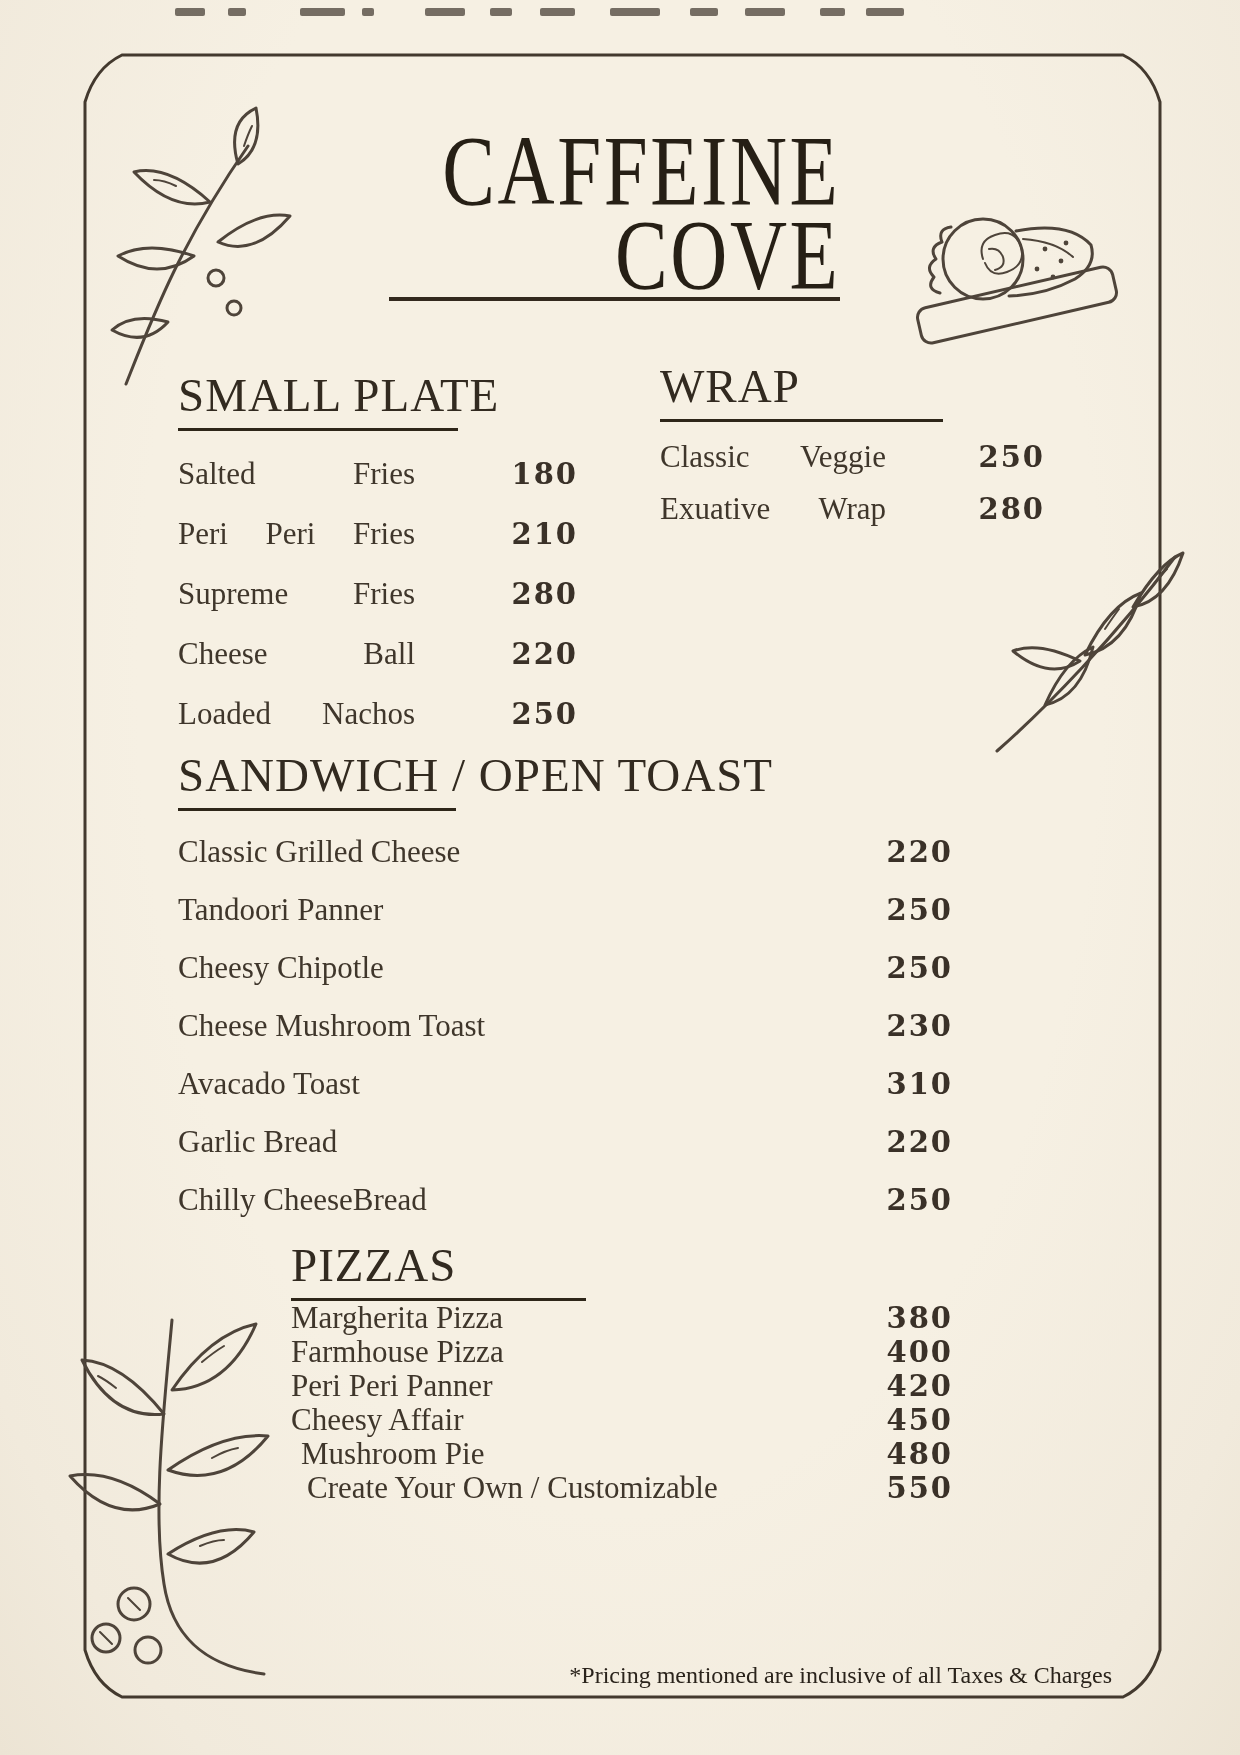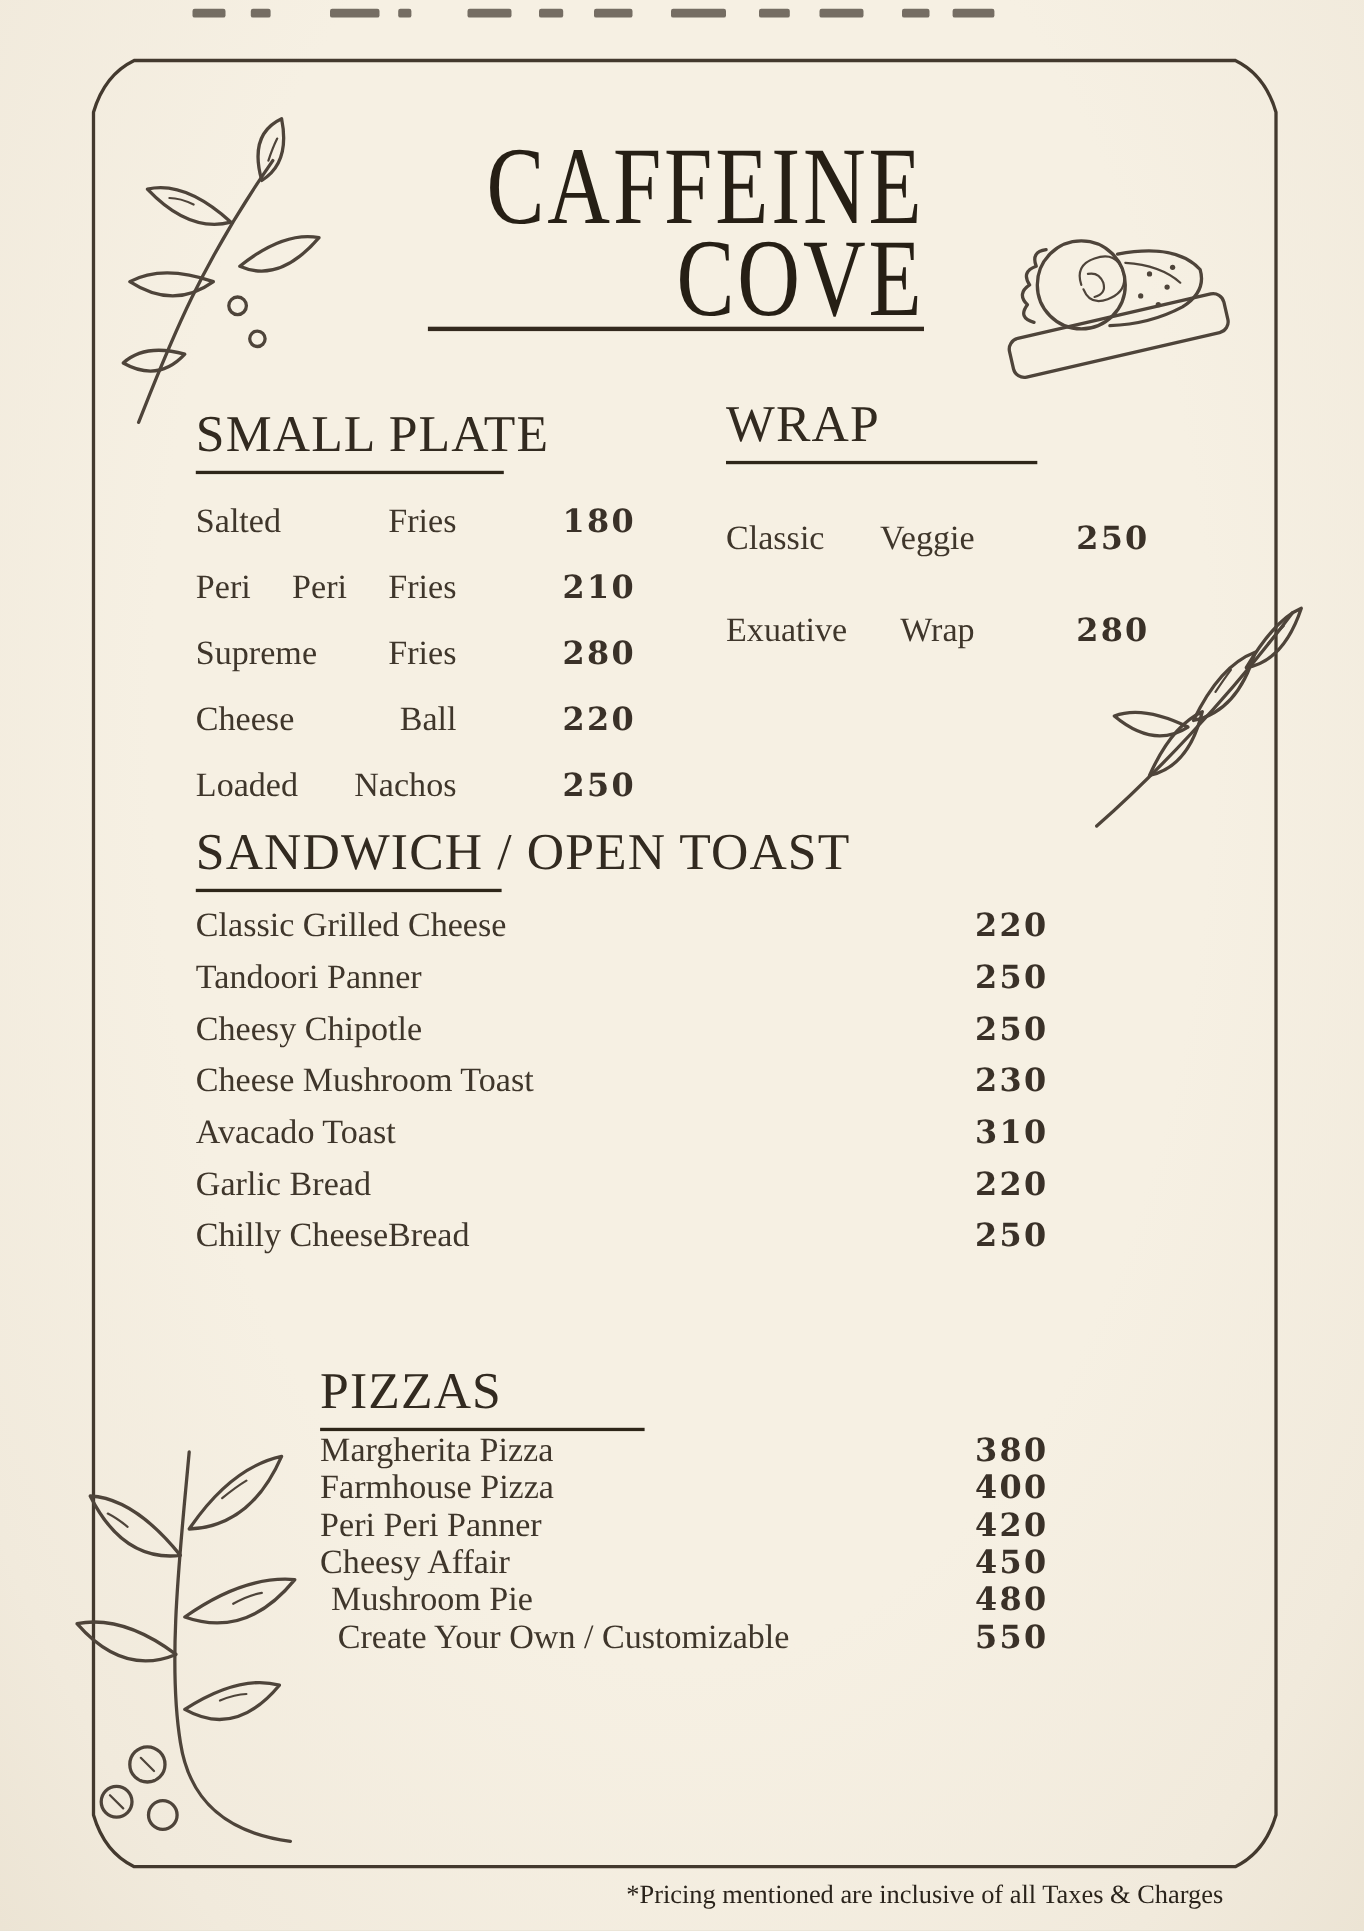--- a/index.html
+++ b/index.html
@@ -39,33 +39,33 @@
   .just{display:inline-block;text-align:justify;text-align-last:justify;}
   .sec-smallplate{left:178px;top:372px;width:400px;}
   .sec-smallplate .hr{width:280px;}
   .sec-smallplate .row{margin-top:26px;}
   .sec-smallplate .row:first-of-type{margin-top:10px;}
   .sec-smallplate .nm{width:237px;}
   .sec-wrap{left:660px;top:363px;width:385px;}
   .sec-wrap .hr{width:283px;}
   .sec-wrap .row{margin-top:18px;}
   .sec-wrap .row:first-of-type{margin-top:10px;}
-  .sec-wrap .nm{width:226px;margin-top:32px;}
+  .sec-wrap .nm{width:226px;}
   .sec-sandwich{left:178px;top:752px;width:775px;}
   .sec-sandwich .hr{width:278px;}
-  .sec-sandwich .row{margin-top:13px;}
+  .sec-sandwich .row{margin-top:24px;}
   .sec-sandwich .row:first-of-type{margin-top:12px;}
   .sec-pizzas{left:291px;top:1242px;width:662px;}
   .sec-pizzas .hr{width:295px;}
   .sec-pizzas .row{}
   .sec-pizzas .row:first-of-type{margin-top:12px;}
   .indent1{padding-left:10px;align-items:center;}
   .indent2{padding-left:16px;}
   .footnote{
-    position:absolute;top:1662px;right:128px;font-size:24px;color:#2a231b;white-space:nowrap;margin-top:48px;
+    position:absolute;top:1662px;right:128px;font-size:24px;color:#2a231b;white-space:nowrap;
   }
 </style>
 </head>
 <body>
 
 <div class="page">
 
   <div class="artifacts">
     <span style="left:175px;width:30px"></span>
       <span style="left:228px;width:18px"></span>

